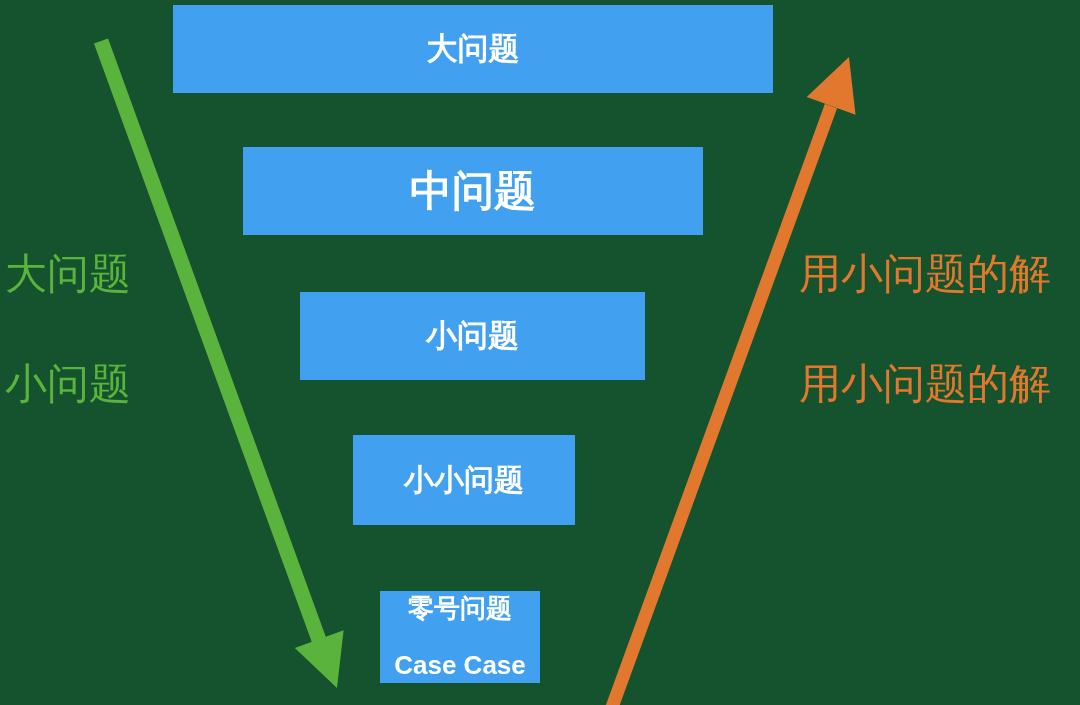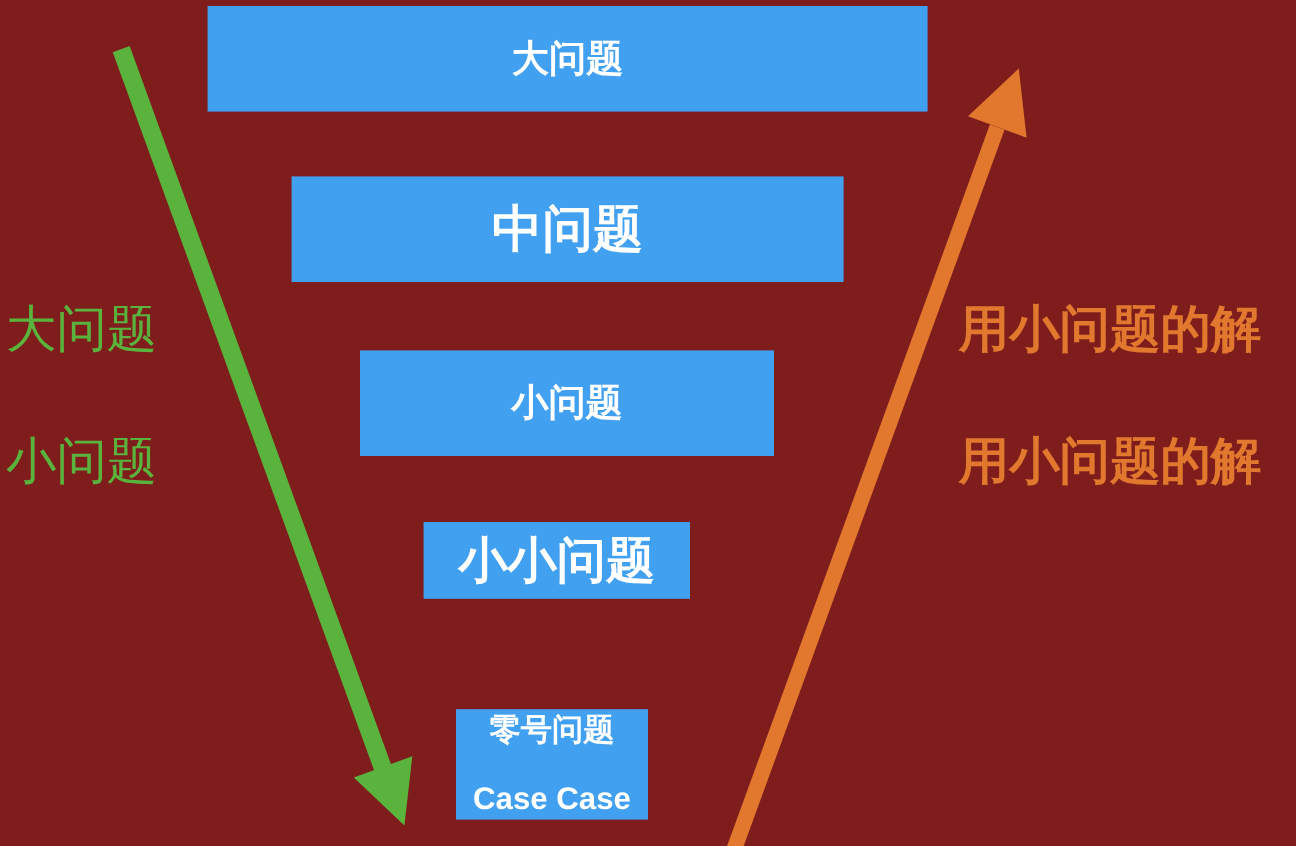--- a/index.html
+++ b/index.html
@@ -3,21 +3,21 @@
 <meta charset="utf-8">
 <style>
   html, body {
     margin: 0; padding: 0;
     background: #ffffff;
     font-family: "Liberation Sans", "DejaVu Sans", sans-serif;
   }
   .canvas {
     position: relative;
     width: 1080px; height: 705px;
-    background: #7f1d1d;
+    background: #14532d;
     overflow: hidden;
   }
   .arrows {
     position: absolute;
     left: 0; top: 0;
     width: 1080px; height: 705px;
   }
   .box {
     position: absolute;
     background: var(--blue, #42a0f0);
@@ -25,33 +25,33 @@
     display: flex;
     flex-direction: column;
     align-items: center;
     justify-content: center;
     font-weight: bold;
     text-align: center;
   }
   .box1 { left: 173px; top:   5px; width: 600px; height: 88px; font-size: 31px; }
   .box2 { left: 243px; top: 147px; width: 460px; height: 88px; font-size: 42px; }
   .box3 { left: 300px; top: 292px; width: 345px; height: 88px; font-size: 31px; }
-  .box4 { left: 353px; top: 435px; width: 222px; height: 64px; font-size: 41px; }
+  .box4 { left: 353px; top: 435px; width: 222px; height: 90px; font-size: 30px; }
   .box5 { left: 380px; top: 591px; width: 160px; height: 92px; font-size: 26px; line-height: 1.35; justify-content: space-between; }
   .note {
     position: absolute;
     display: flex;
     flex-direction: column;
     gap: 54px;
     font-size: 42px;
     font-weight: 500;
     white-space: nowrap;
   }
   .note-left  { left:   5px; top: 246px; color: var(--green,  #5ab33c); }
-  .note-right { left: 799px; top: 246px; color: var(--orange, #e1782e); font-weight: bold; }
+  .note-right { left: 799px; top: 246px; color: var(--orange, #e1782e); }
 </style>
 </head>
 <body>
 
 <div class="canvas">
 
   <svg class="arrows" viewBox="0 0 1080 705">
     <g>
       <line x1="101" y1="41" x2="319" y2="640" stroke="var(--green, #5ab33c)" stroke-width="15"></line>
       <polygon points="337,688 294.8,648 343.6,630.2" fill="var(--green, #5ab33c)"></polygon>

